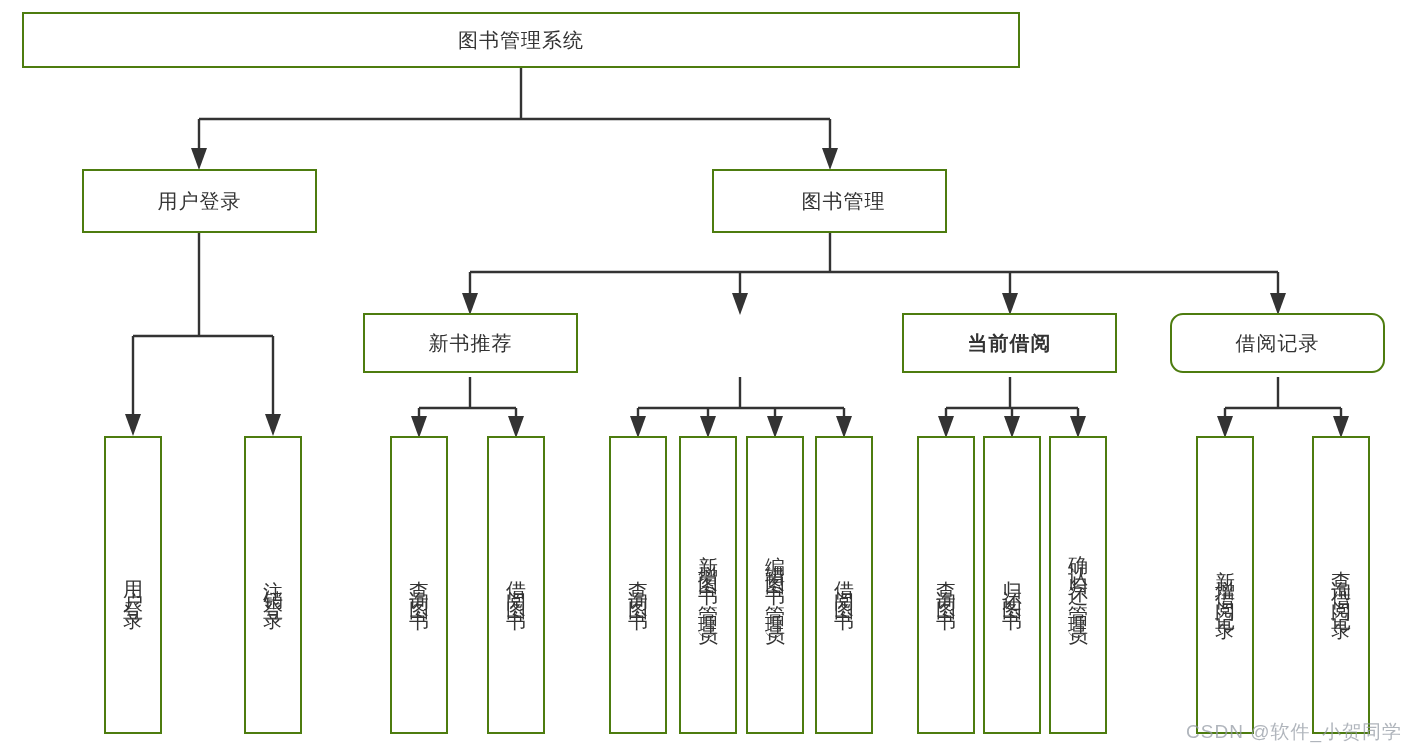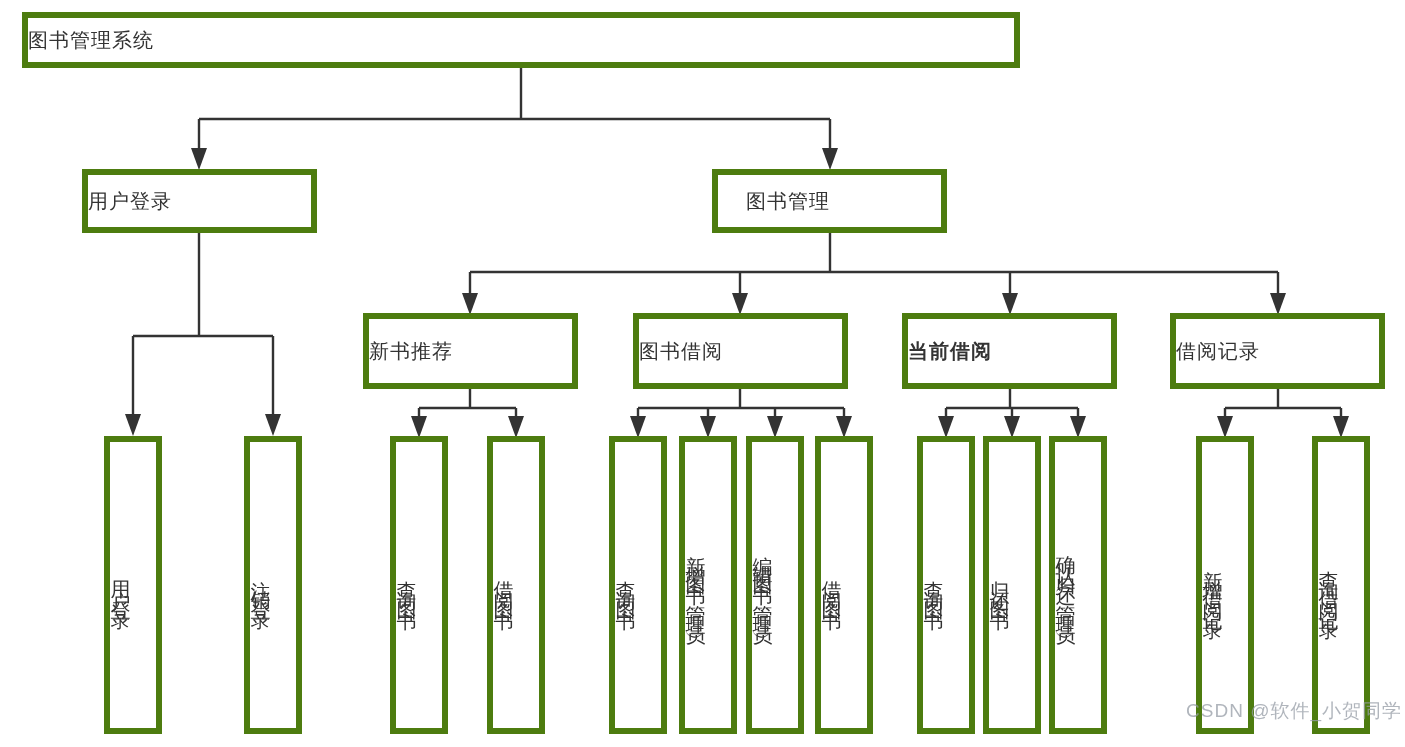--- a/index.html
+++ b/index.html
@@ -2,34 +2,34 @@
 <html><head>
 <meta charset="utf-8">
 <style>
   html,body{margin:0;padding:0;background:#ffffff;}
   .canvas{
     position:relative;width:1405px;height:747px;background:#ffffff;
     font-family:"Liberation Sans","DejaVu Sans",sans-serif;overflow:hidden;
   }
   .connectors{position:absolute;left:0;top:0;width:1405px;height:747px;}
   .box{
-    position:absolute;box-sizing:border-box;border:6px solid #4d7c0f;
-    background:#ffffff;display:flex;align-items:center;
+    position:absolute;box-sizing:border-box;border:2px solid #4d7c0f;
+    background:#ffffff;display:flex;align-items:center;justify-content:center;
   }
   .hlabel{font-size:20px;color:#333333;letter-spacing:1px;white-space:nowrap;}
   .vlabel{
     writing-mode:vertical-rl;text-orientation:mixed;
     font-size:20px;color:#333333;letter-spacing:10px;line-height:1.05;
   }
   .leaf{width:58px;height:298px;top:436px;}
   .lvl2{width:235px;height:64px;top:169px;}
-  .lvl3{width:215px;height:76px;top:313px;}
+  .lvl3{width:215px;height:60px;top:313px;}
   .root{left:22px;top:12px;width:998px;height:56px;}
   .watermark{
-    position:absolute;right:3px;bottom:23px;font-size:19px;
+    position:absolute;right:3px;bottom:2px;font-size:19px;
     color:rgba(150,156,166,0.75);letter-spacing:1px;white-space:nowrap;
   }
 </style>
 </head>
 <body>
 
 <div class="canvas">
 
   <svg class="connectors" viewBox="0 0 1405 747" xmlns="http://www.w3.org/2000/svg">
     <g stroke="#333333" stroke-width="2.4" fill="none">
@@ -78,27 +78,24 @@
   <div class="box lvl2" style="left:82px;">
     <span class="hlabel">用户登录</span>
   </div>
   <div class="box lvl2" style="left:712px;padding-left:28px;">
     <span class="hlabel">图书管理</span>
   </div>
 
   <div class="box lvl3" style="left:363px;">
     <span class="hlabel">新书推荐</span>
   </div>
-  <div class="box lvl3" style="left:633px;">
-    <span class="hlabel">图书借阅</span>
-  </div>
   <div class="box lvl3" style="left:902px;font-weight:bold;">
     <span class="hlabel">当前借阅</span>
   </div>
-  <div class="box lvl3" style="left:1170px;">
+  <div class="box lvl3" style="left:1170px;border-radius:13px;">
     <span class="hlabel">借阅记录</span>
   </div>
 
   <div class="box leaf" style="left:104px;">
     <span class="vlabel">用户登录</span>
   </div>
   <div class="box leaf" style="left:244px;">
     <span class="vlabel">注销登录</span>
   </div>
 

